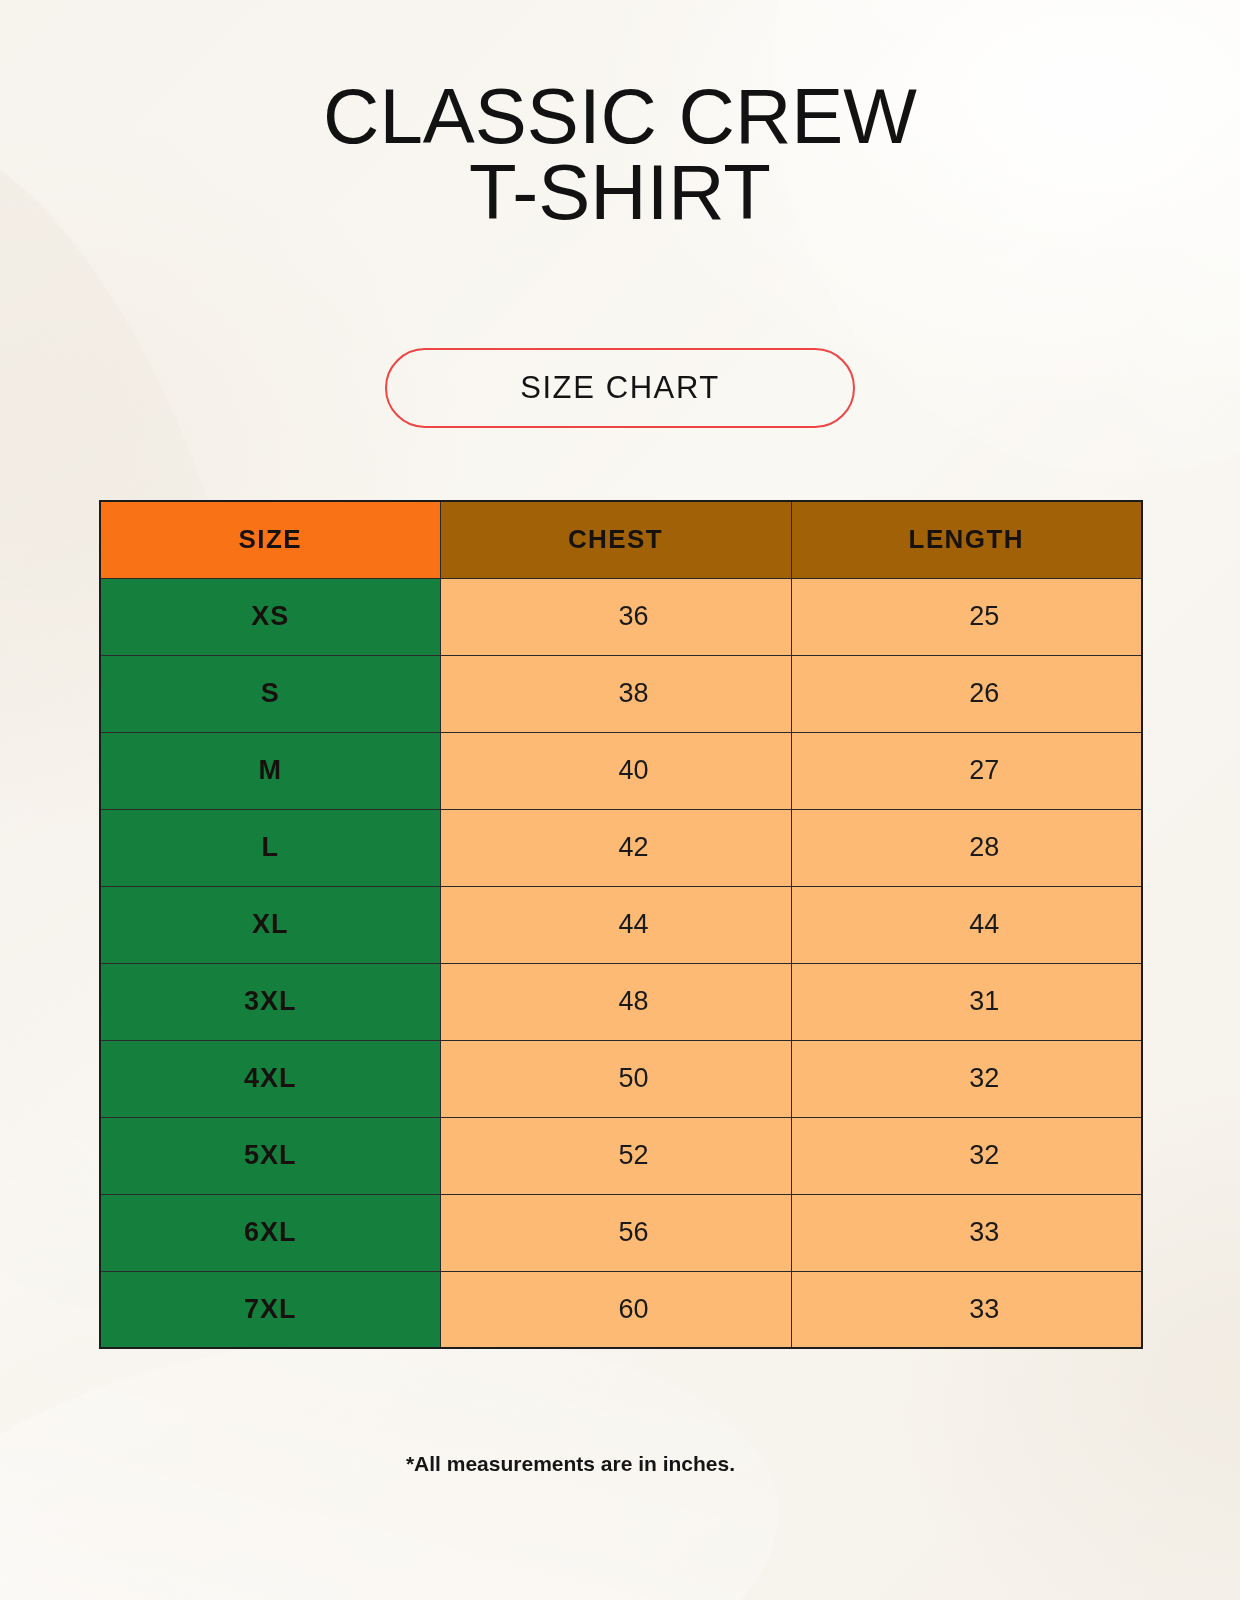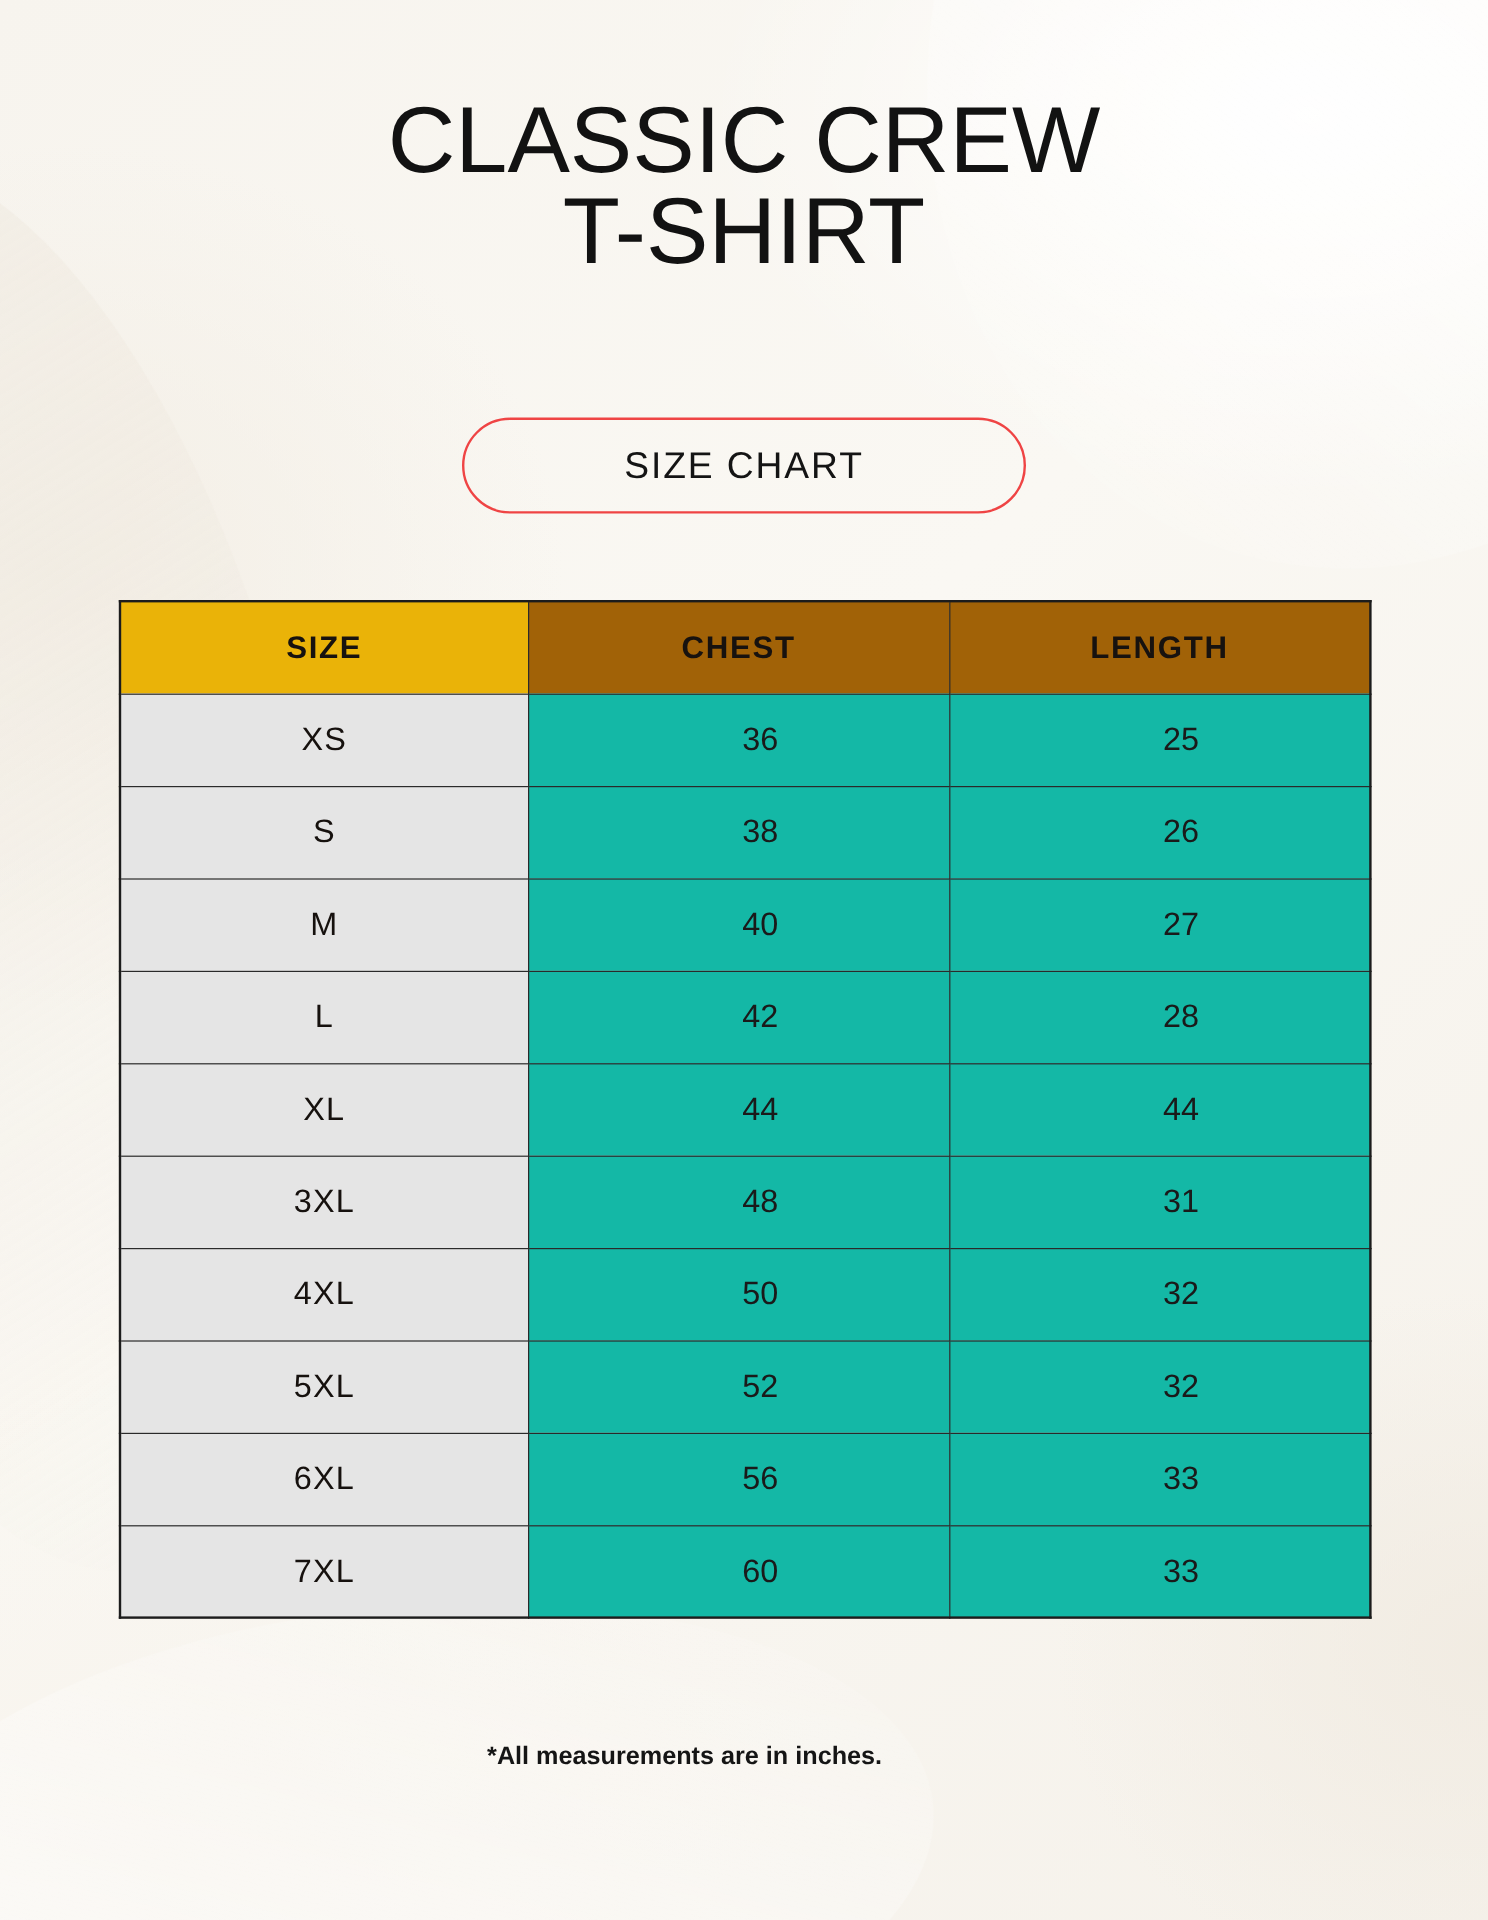--- a/index.html
+++ b/index.html
@@ -121,35 +121,35 @@
     padding: 0;
   }
   
   table.size-chart thead th {
     font-size: 26px;
     letter-spacing: 1.4px;
     font-weight: bold;
     color: #17120f;
   }
   thead th.h-size {
-    background: #eab308;
+    background: #f97316;
   }
   thead th.h-measure {
     background: #a16207;
   }
   
   tbody td.cell-size {
-    background: #e5e5e5;
+    background: #15803d;
     font-size: 27px;
-    font-weight: normal;
+    font-weight: bold;
     letter-spacing: 1px;
     color: #16110e;
   }
   tbody td.cell-val {
-    background: #14b8a6;
+    background: #fdba74;
     font-size: 27px;
     font-weight: 400;
     color: #1a1a1a;
     padding-left: 36px;
   }
 
   .footnote {
     position: absolute;
     top: 1452px;
     left: 0;

